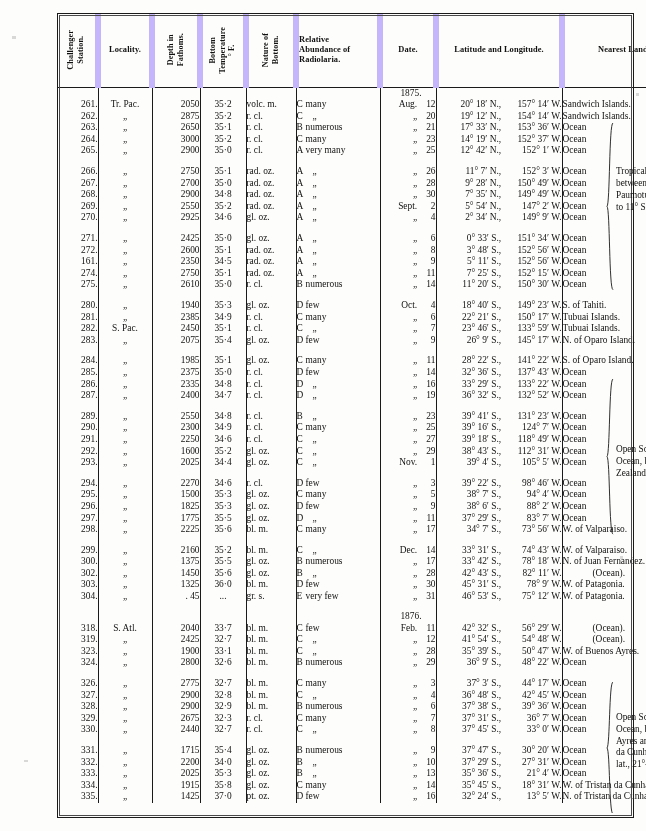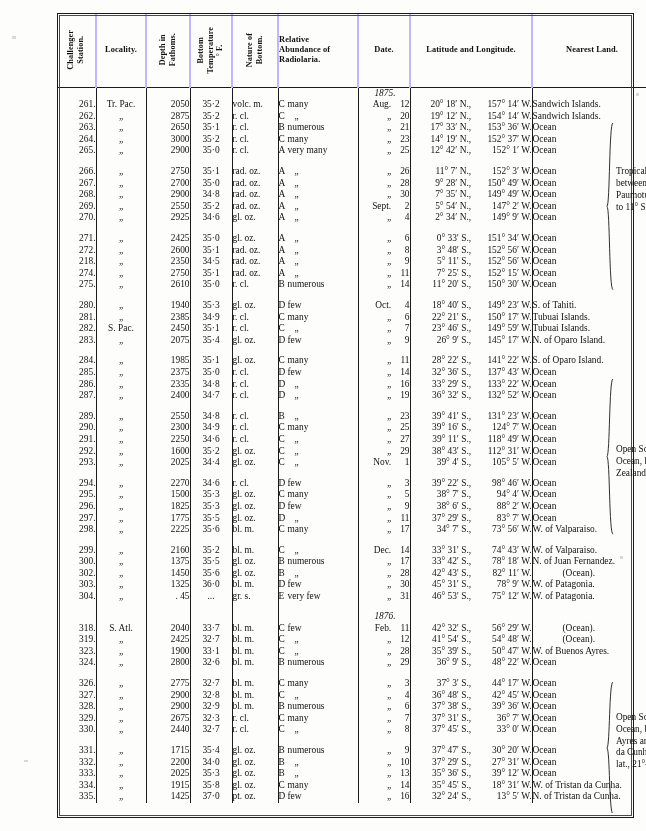--- a/index.html
+++ b/index.html
@@ -52,21 +52,21 @@
   .outer-frame::after{
     content:"";
     position:absolute;
     left:1px; top:1px; right:1px; bottom:1px;
     border:0.5px solid #4a4a4a;
   }
 
   
   thead th {
     border-bottom: 1.4px solid #1a1a1a;
-    border-right: 2px solid #c4b5fd;
+    border-right: 6px solid #c4b5fd;
     height: 74px;
     text-align: center;
     font-weight: bold;
     font-size: 8.4px;
     letter-spacing: 0.1px;
     line-height: 1.22;
     padding: 2px 1px;
   }
   thead th:last-child { border-right: none; }
 
@@ -114,21 +114,21 @@
   .date-day   { display:inline-block; width: 16px; text-align: right; }
 
   .lat  { display:inline-block; width: 56px; text-align: right; }
   .lon  { display:inline-block; width: 58px; text-align: right; }
 
   .yearline td {
     text-align: right;
     font-size: 9.4px;
     height: 11px;
   }
-  .year-cell { padding-right: 14px !important; font-style: italic; }
+  .year-cell { padding-right: 14px !important; }
 
   
   .group-note {
     position: absolute;
     font-size: 9.3px;
     line-height: 1.28;
     white-space: normal;
     text-align: left;
   }
   .brace {
@@ -341,21 +341,21 @@
           <td class="c-locality">„</td>
           <td class="c-depth">2600</td>
           <td class="c-temp">35·1</td>
           <td class="c-nature">rad. oz.</td>
           <td class="c-abund"><span class="abund-letter">A</span><span class="abund-word">&nbsp;&nbsp;&nbsp;„</span></td>
           <td class="c-date"><span class="date-month">„</span>&nbsp;<span class="date-day">8</span></td>
           <td class="c-latlon"><span class="lat">3° 48′ S.,</span>&nbsp;<span class="lon">152° 56′ W.</span></td>
           <td class="c-land">Ocean</td>
         </tr>
         <tr>
-          <td class="c-station">218.</td>
+          <td class="c-station">161.</td>
           <td class="c-locality">„</td>
           <td class="c-depth">2350</td>
           <td class="c-temp">34·5</td>
           <td class="c-nature">rad. oz.</td>
           <td class="c-abund"><span class="abund-letter">A</span><span class="abund-word">&nbsp;&nbsp;&nbsp;„</span></td>
           <td class="c-date"><span class="date-month">„</span>&nbsp;<span class="date-day">9</span></td>
           <td class="c-latlon"><span class="lat">5° 11′ S.,</span>&nbsp;<span class="lon">152° 56′ W.</span></td>
           <td class="c-land">Ocean</td>
         </tr>
         <tr>
@@ -414,21 +414,21 @@
           <td class="c-land">Tubuai Islands.</td>
         </tr>
         <tr>
           <td class="c-station">282.</td>
           <td class="c-locality">S. Pac.</td>
           <td class="c-depth">2450</td>
           <td class="c-temp">35·1</td>
           <td class="c-nature">r. cl.</td>
           <td class="c-abund"><span class="abund-letter">C</span><span class="abund-word">&nbsp;&nbsp;&nbsp;„</span></td>
           <td class="c-date"><span class="date-month">„</span>&nbsp;<span class="date-day">7</span></td>
-          <td class="c-latlon"><span class="lat">23° 46′ S.,</span>&nbsp;<span class="lon">149° 59′ W.</span></td>
+          <td class="c-latlon"><span class="lat">23° 46′ S.,</span>&nbsp;<span class="lon">133° 59′ W.</span></td>
           <td class="c-land">Tubuai Islands.</td>
         </tr>
         <tr>
           <td class="c-station">283.</td>
           <td class="c-locality">„</td>
           <td class="c-depth">2075</td>
           <td class="c-temp">35·4</td>
           <td class="c-nature">gl. oz.</td>
           <td class="c-abund"><span class="abund-letter">D</span><span class="abund-word">few</span></td>
           <td class="c-date"><span class="date-month">„</span>&nbsp;<span class="date-day">9</span></td>
@@ -524,21 +524,21 @@
           <td class="c-land">Ocean</td>
         </tr>
         <tr>
           <td class="c-station">291.</td>
           <td class="c-locality">„</td>
           <td class="c-depth">2250</td>
           <td class="c-temp">34·6</td>
           <td class="c-nature">r. cl.</td>
           <td class="c-abund"><span class="abund-letter">C</span><span class="abund-word">&nbsp;&nbsp;&nbsp;„</span></td>
           <td class="c-date"><span class="date-month">„</span>&nbsp;<span class="date-day">27</span></td>
-          <td class="c-latlon"><span class="lat">39° 11′ S.,</span>&nbsp;<span class="lon">118° 49′ W.</span></td>
+          <td class="c-latlon"><span class="lat">39° 18′ S.,</span>&nbsp;<span class="lon">118° 49′ W.</span></td>
           <td class="c-land">Ocean</td>
         </tr>
         <tr>
           <td class="c-station">292.</td>
           <td class="c-locality">„</td>
           <td class="c-depth">1600</td>
           <td class="c-temp">35·2</td>
           <td class="c-nature">gl. oz.</td>
           <td class="c-abund"><span class="abund-letter">C</span><span class="abund-word">&nbsp;&nbsp;&nbsp;„</span></td>
           <td class="c-date"><span class="date-month">„</span>&nbsp;<span class="date-day">29</span></td>
@@ -854,21 +854,21 @@
           <td class="c-land">Ocean</td>
         </tr>
         <tr>
           <td class="c-station">333.</td>
           <td class="c-locality">„</td>
           <td class="c-depth">2025</td>
           <td class="c-temp">35·3</td>
           <td class="c-nature">gl. oz.</td>
           <td class="c-abund"><span class="abund-letter">B</span><span class="abund-word">&nbsp;&nbsp;&nbsp;„</span></td>
           <td class="c-date"><span class="date-month">„</span>&nbsp;<span class="date-day">13</span></td>
-          <td class="c-latlon"><span class="lat">35° 36′ S.,</span>&nbsp;<span class="lon">39° 12′ W.</span></td>
+          <td class="c-latlon"><span class="lat">35° 36′ S.,</span>&nbsp;<span class="lon">21° 4′ W.</span></td>
           <td class="c-land">Ocean</td>
         </tr>
         <tr>
           <td class="c-station">334.</td>
           <td class="c-locality">„</td>
           <td class="c-depth">1915</td>
           <td class="c-temp">35·8</td>
           <td class="c-nature">gl. oz.</td>
           <td class="c-abund"><span class="abund-letter">C</span><span class="abund-word">many</span></td>
           <td class="c-date"><span class="date-month">„</span>&nbsp;<span class="date-day">14</span></td>

